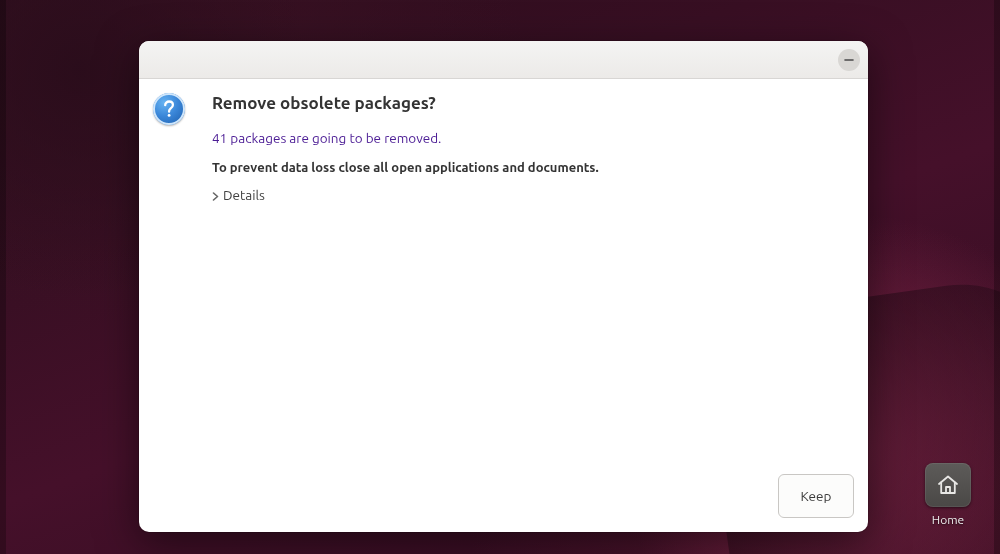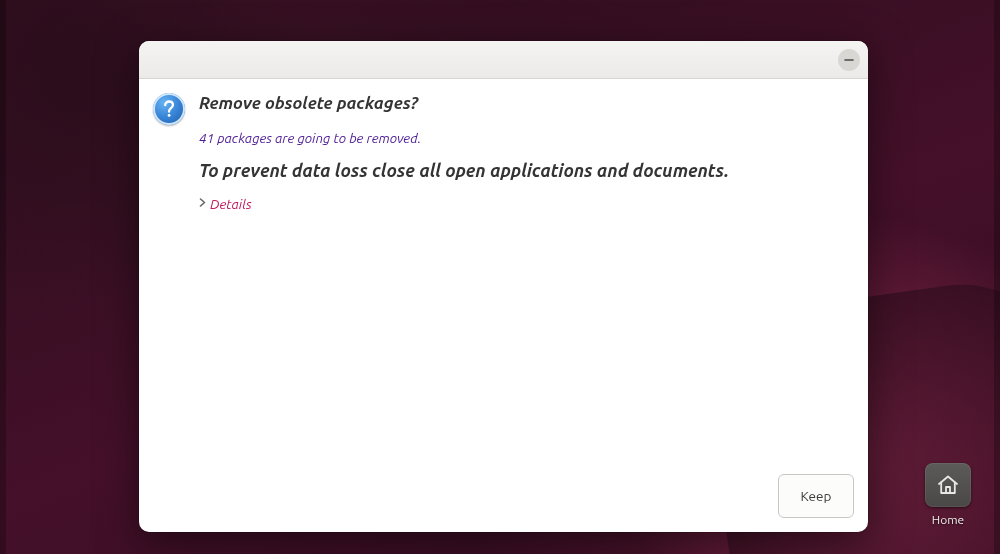--- a/index.html
+++ b/index.html
@@ -76,22 +76,21 @@
       font-size: 14px;
       line-height: 1;
       cursor: pointer;
     }
     .min-btn svg { display:block; }
 
     .content {
       flex: 1;
       display: flex;
       padding: 12px 20px 0 14px;
-      gap: 14px;
-      font-style: italic;
+      gap: 27px;
     }
     .icon-col { flex: 0 0 auto; padding-top: 2px; }
     .help-icon {
       width: 32px; height: 32px;
       border-radius: 50%;
       background: radial-gradient(circle at 35% 30%, #66b3f2 0%, #3a86d8 45%, #1a5aa8 100%);
       box-shadow: inset 0 0 0 2px #cfe6fb, 0 1px 2px rgba(0,0,0,0.3);
       display:flex; align-items:center; justify-content:center;
       color:#fff; font-weight:700;
     }
@@ -102,31 +101,31 @@
       color: #343434;
       margin-bottom: 18px;
       margin-top: 2px;
     }
     .message {
       font-size: 13.5px;
       color: #4c1d95;
       margin-bottom: 14px;
     }
     .warning {
-      font-size: 18px;
+      font-size: 13px;
       font-weight: 700;
       color: #343434;
       margin-bottom: 12px;
     }
     .details {
       display: inline-flex;
-      align-items: flex-start;
+      align-items: flex-end;
       gap: 4px;
       font-size: 13.5px;
-      color: #be185d;
+      color: #404040;
       cursor: pointer;
       user-select: none;
     }
     .chevron {
       font-size: 12px;
       color: #676767;
     }
 
     .footer {
       border-top: none;

